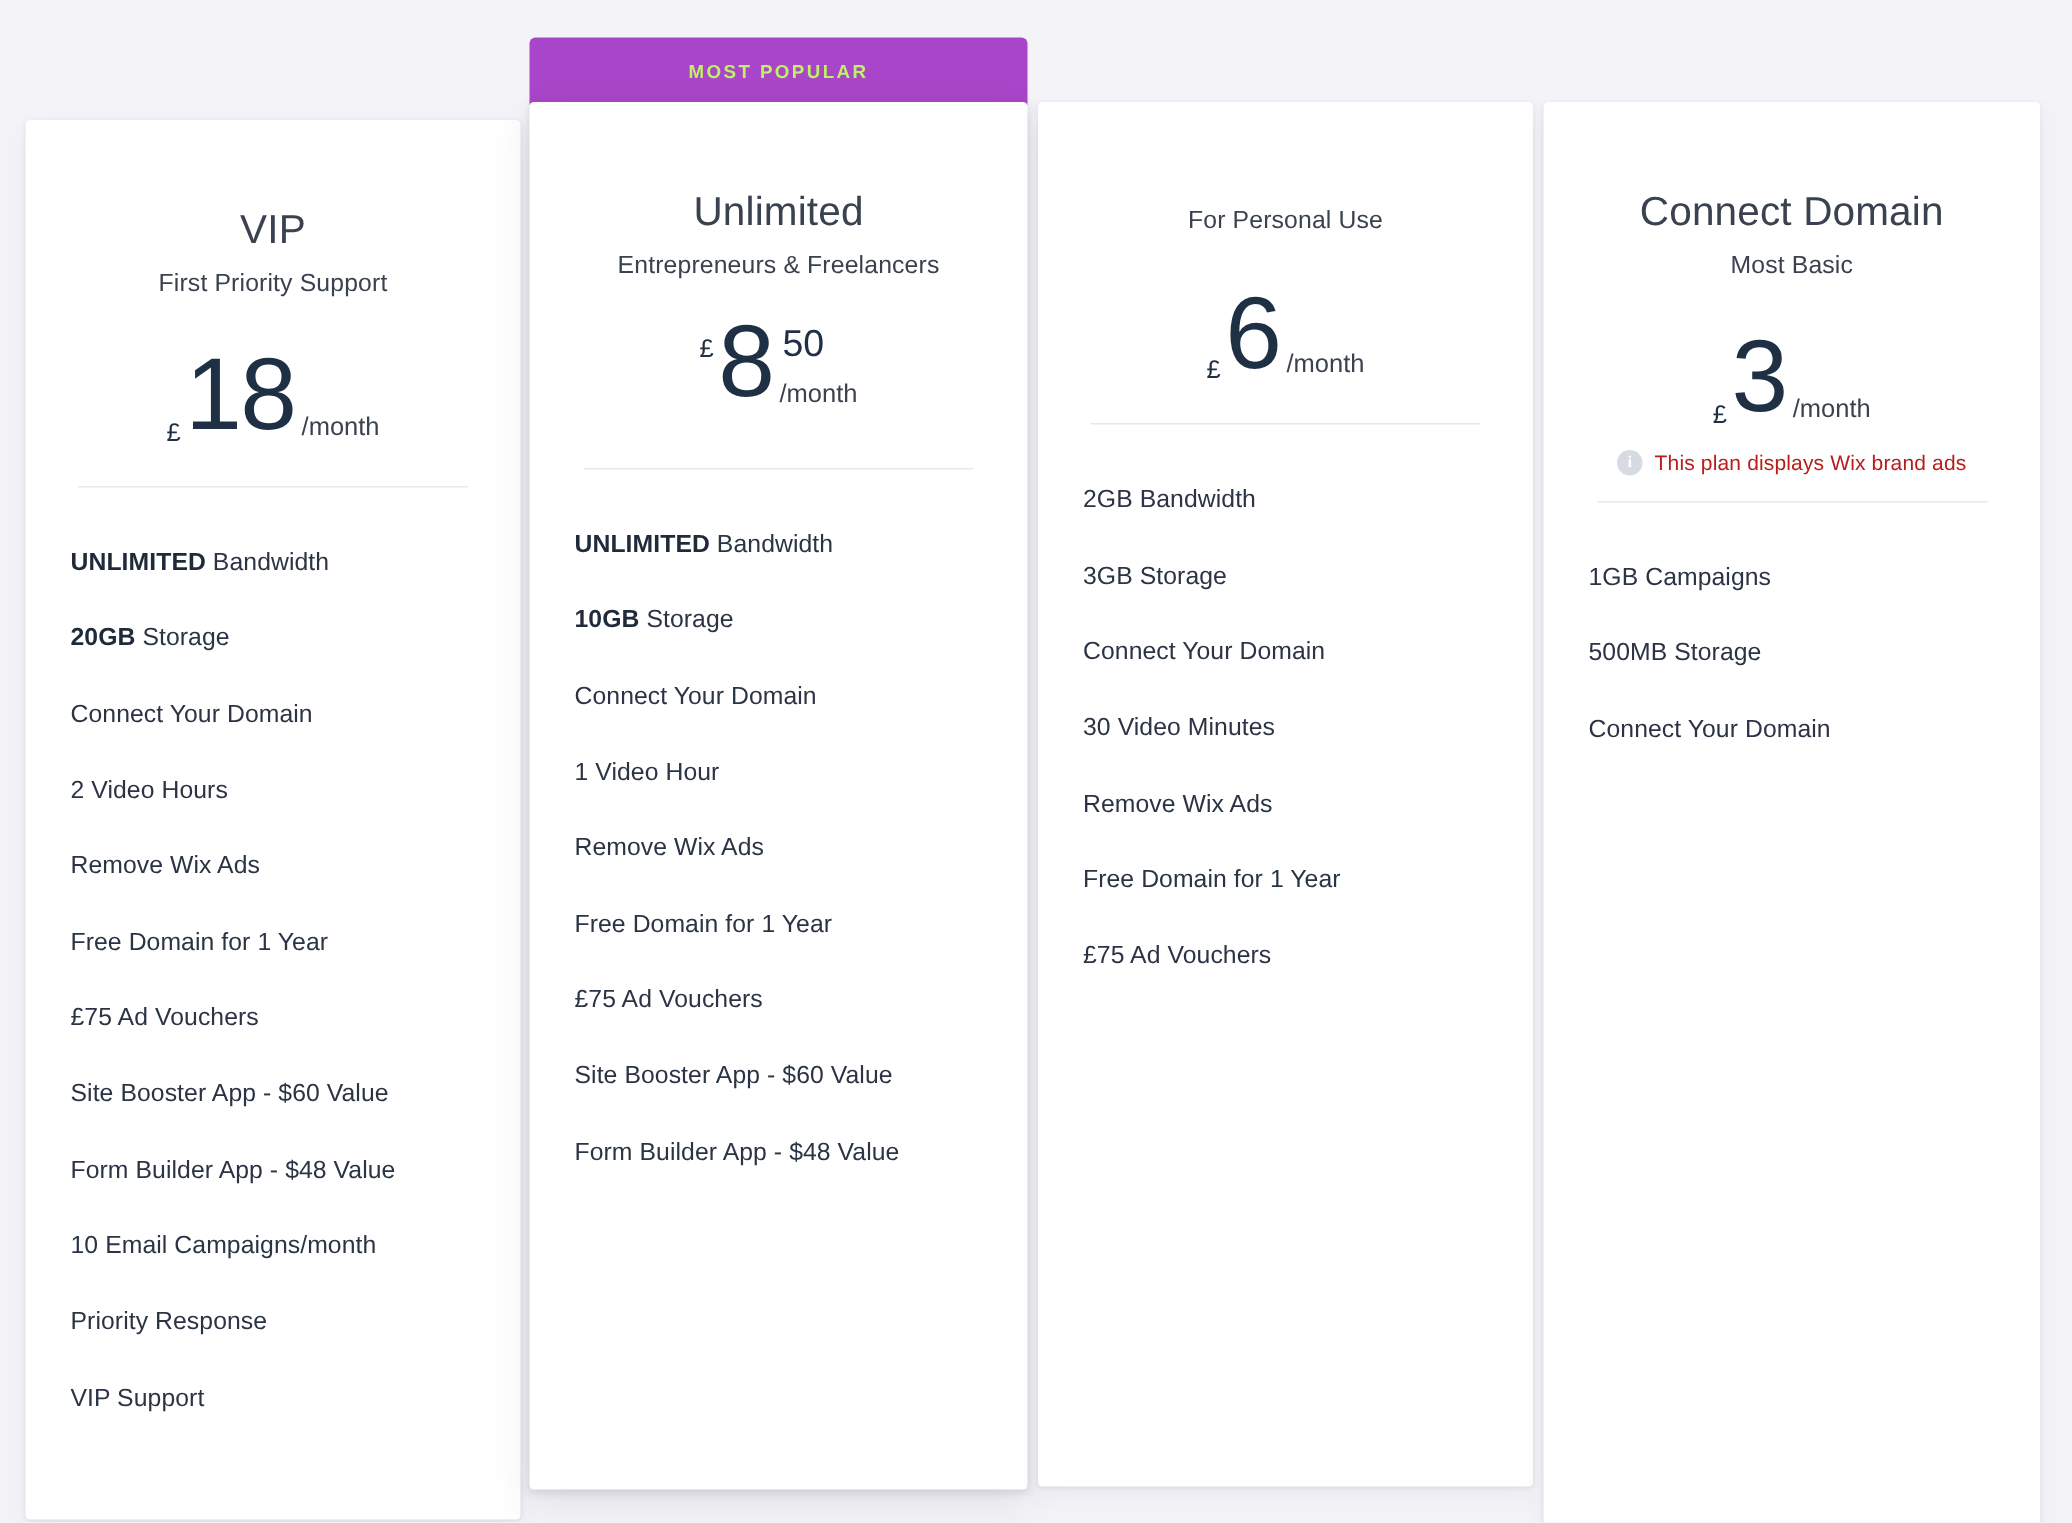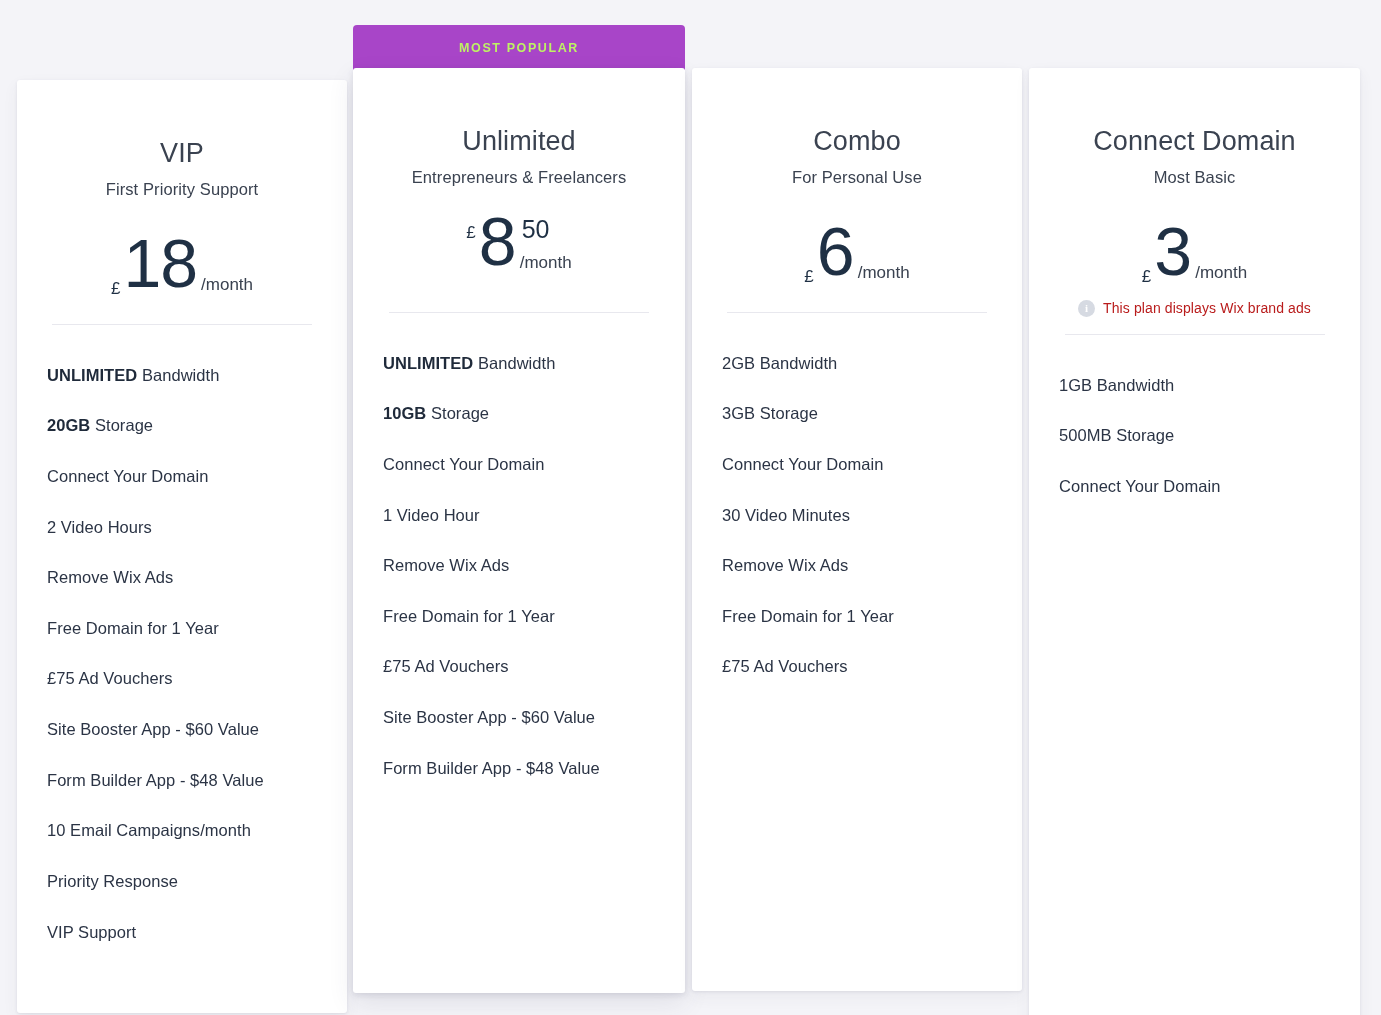--- a/index.html
+++ b/index.html
@@ -244,21 +244,20 @@
         <li class="feature-item">Remove Wix Ads</li>
         <li class="feature-item">Free Domain for 1 Year</li>
         <li class="feature-item">£75 Ad Vouchers</li>
         <li class="feature-item">Site Booster App - $60 Value</li>
         <li class="feature-item">Form Builder App - $48 Value</li>
       </ul>
   </div>
 
   <div class="plan-card card-3">
     <div class="plan-head">
-      <div class="plan-name">Combo</div>
       <div class="plan-tagline">For Personal Use</div>
     </div>
     <div class="price-row no-cents">
       <span class="currency">£</span>
       <span class="amount">6</span>
       <span class="price-tail">
         <span class="per-month">/month</span>
       </span>
     </div>
     <div class="divider"></div>
@@ -284,19 +283,19 @@
       <span class="price-tail">
         <span class="per-month">/month</span>
       </span>
     </div>
     <div class="ads-note">
       <span class="info-icon">i</span>
       <span class="ads-note-text">This plan displays Wix brand ads</span>
     </div>
     <div class="divider"></div>
     <ul class="feature-list">
-        <li class="feature-item">1GB Bandwidth</li>
+        <li class="feature-item">1GB Campaigns</li>
         <li class="feature-item">500MB Storage</li>
         <li class="feature-item">Connect Your Domain</li>
       </ul>
   </div>
 
 </div>
 
 </body></html>

